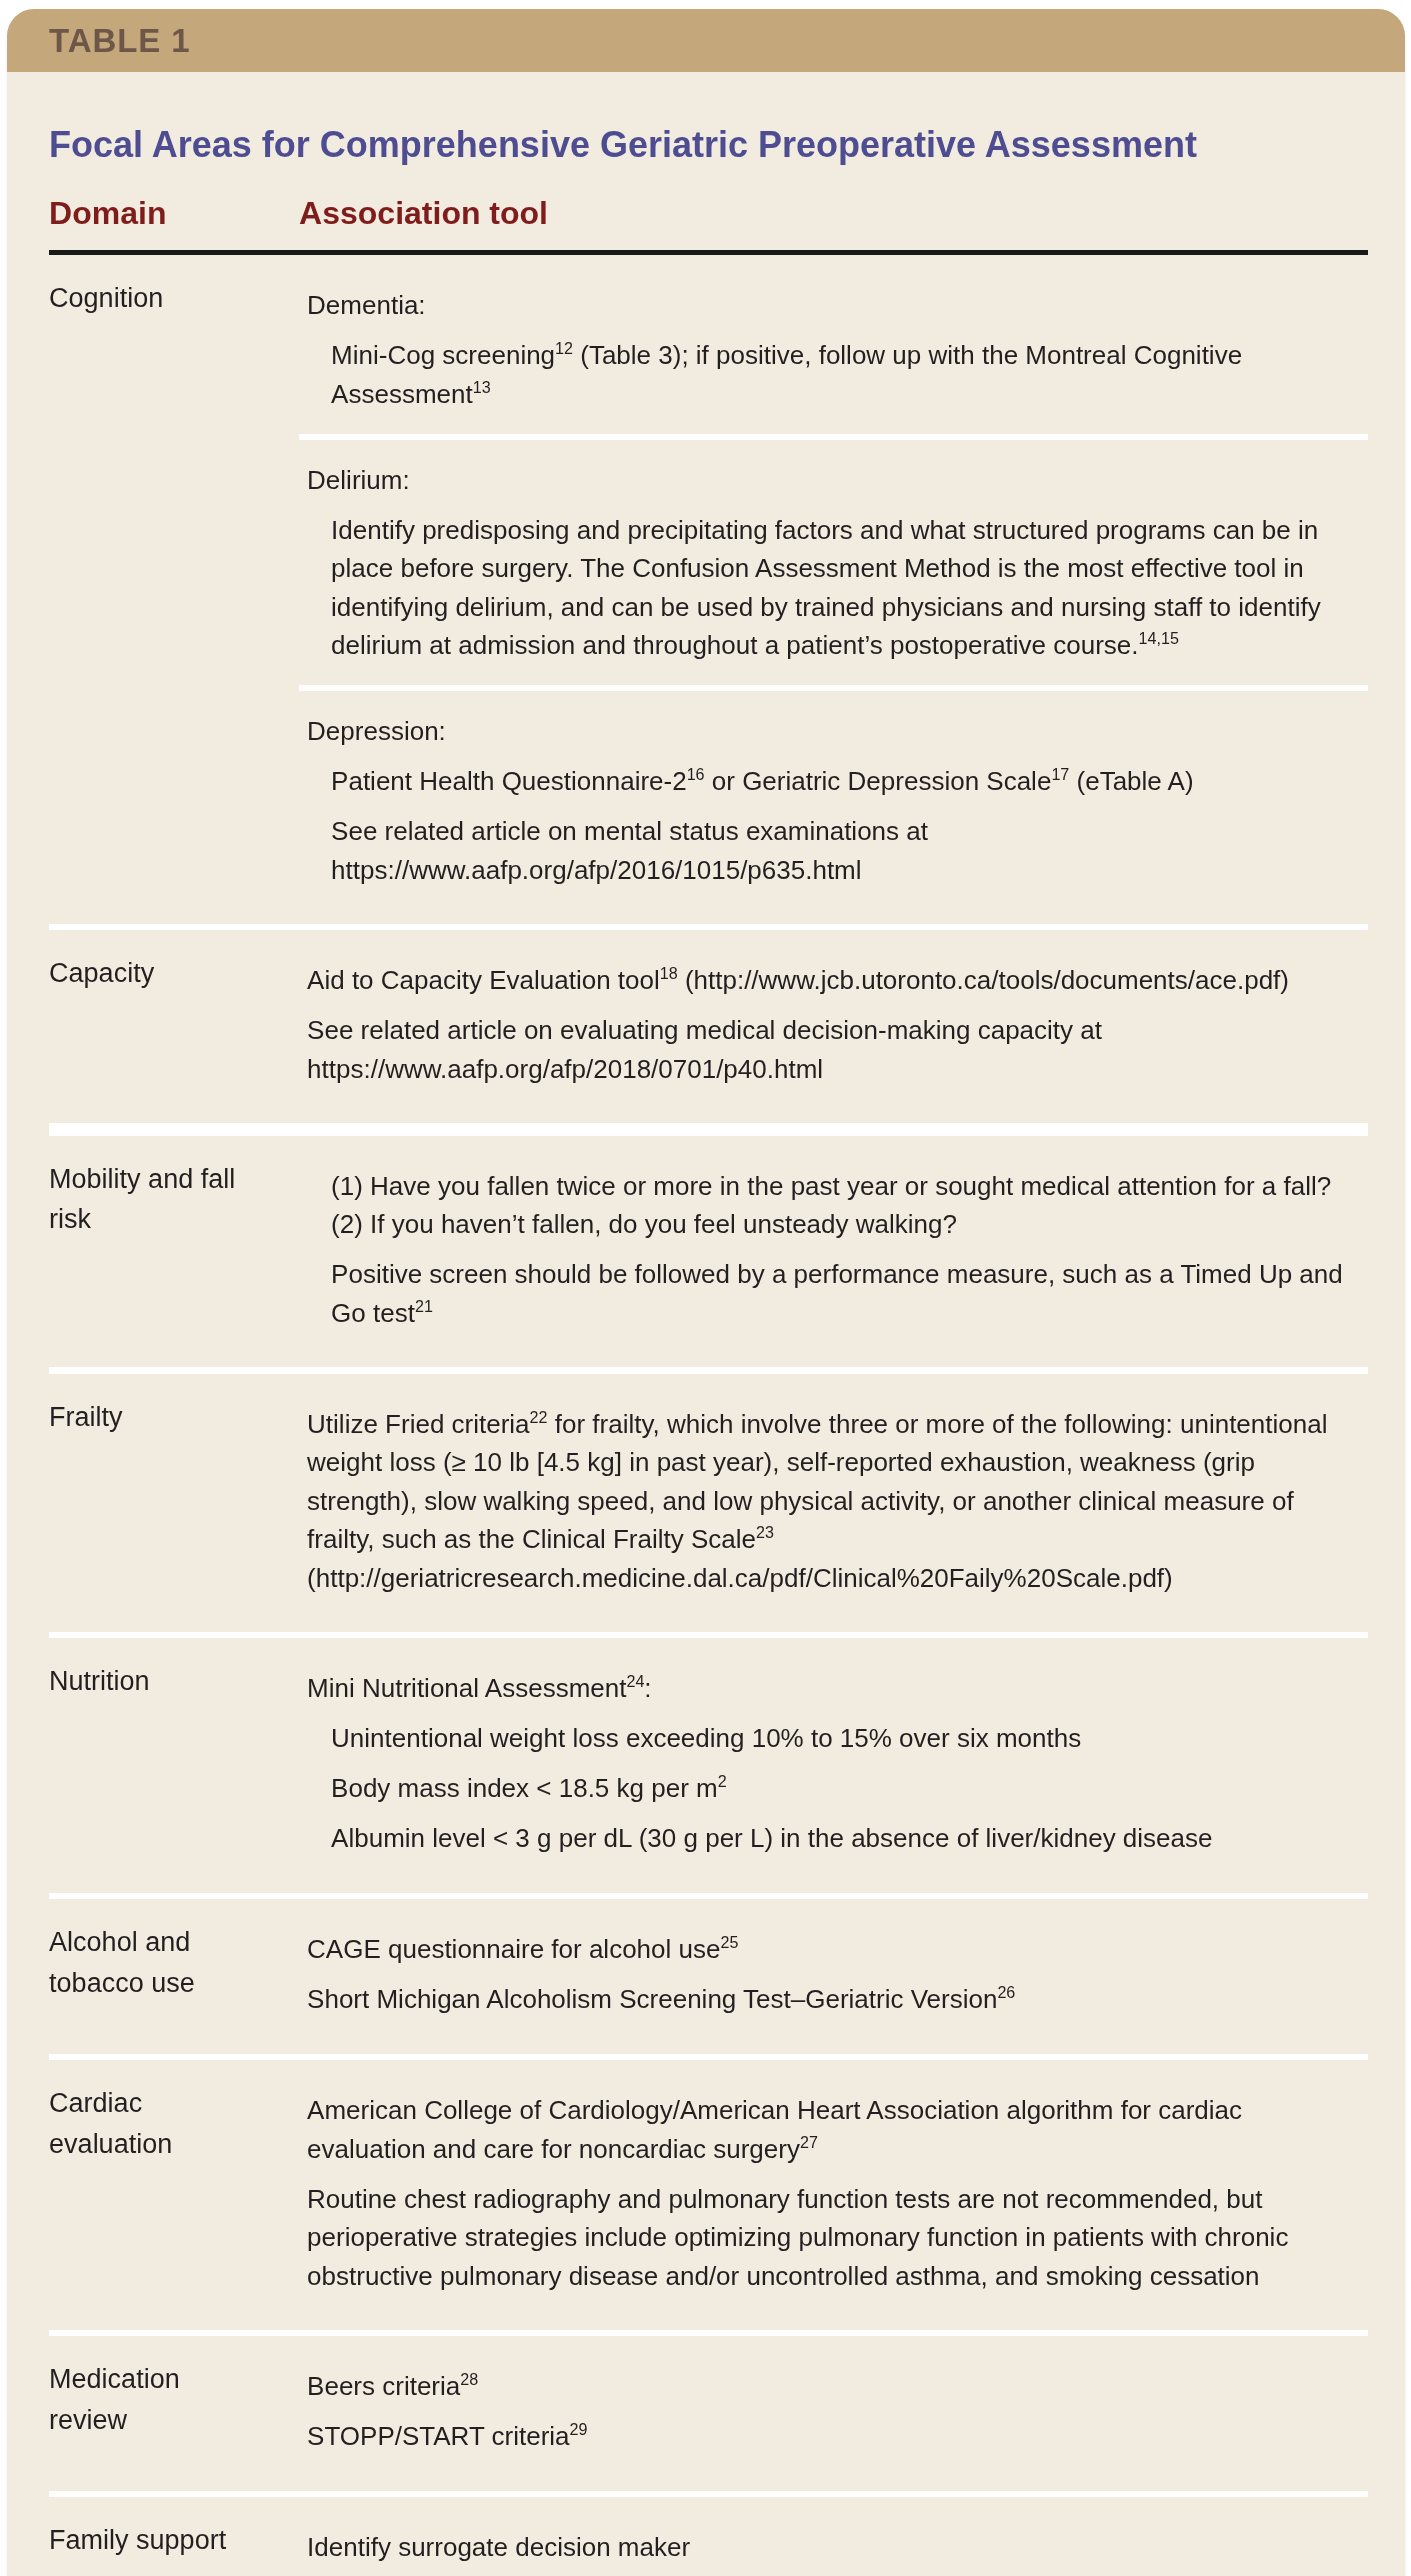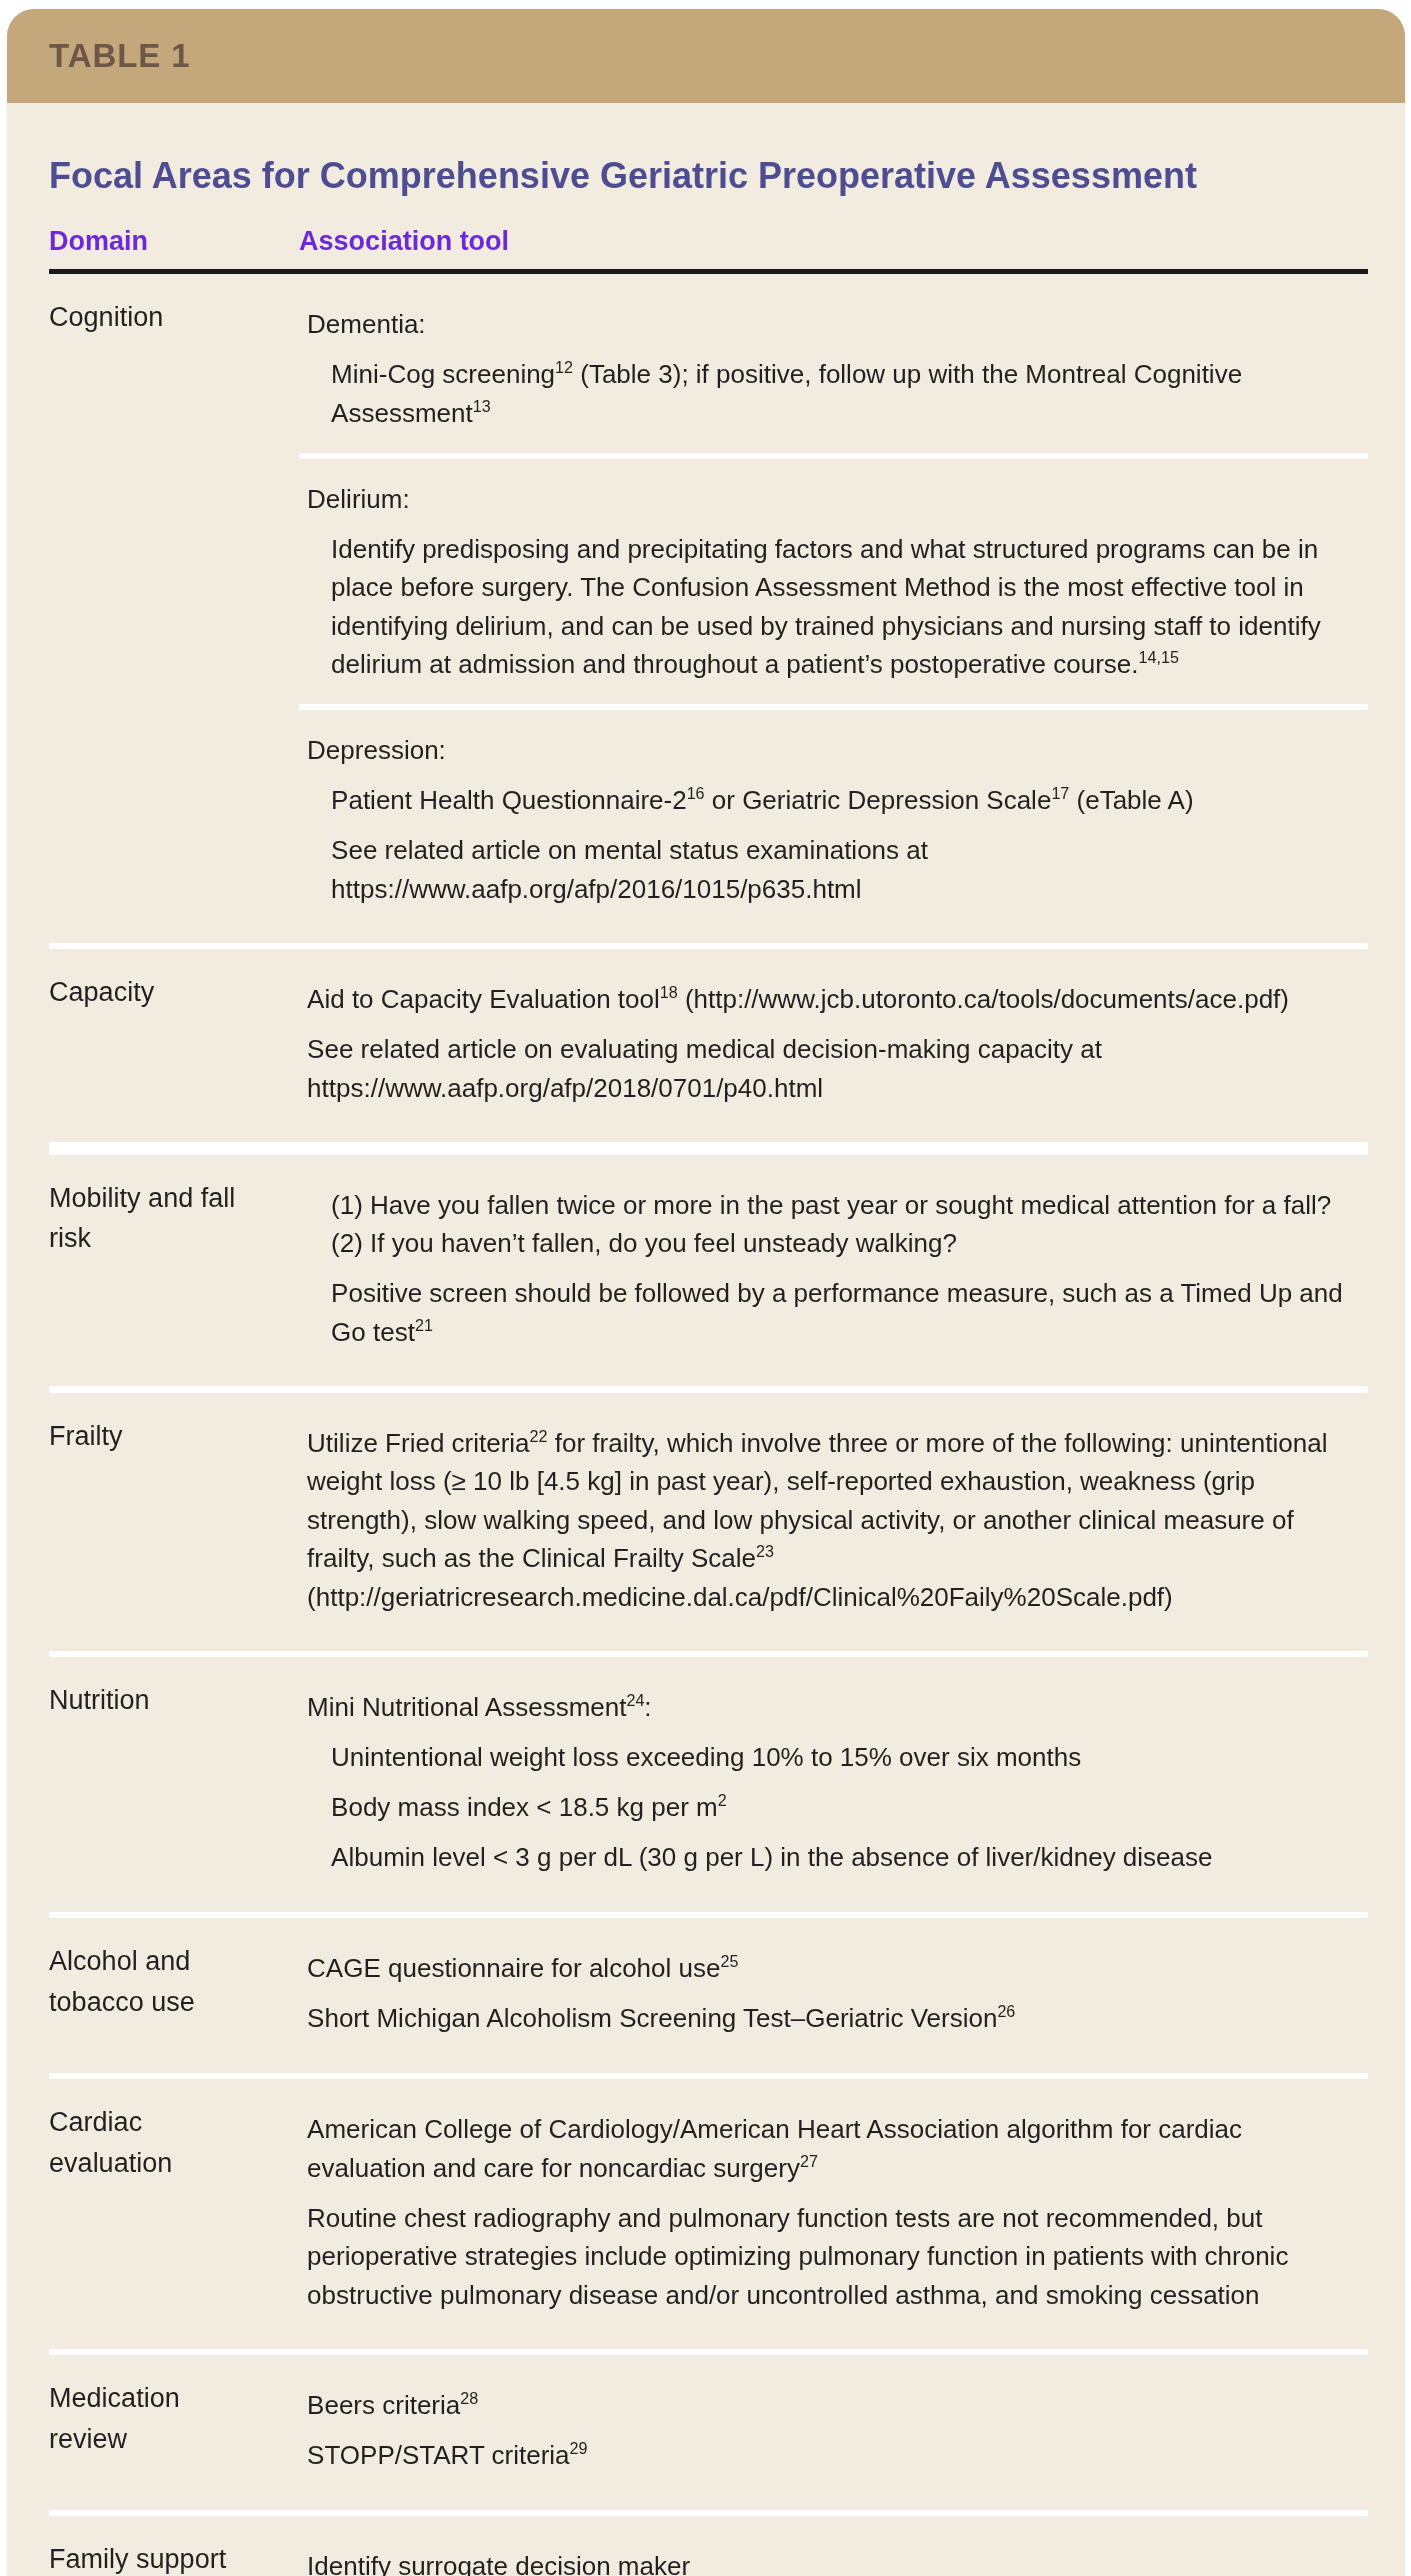--- a/index.html
+++ b/index.html
@@ -17,21 +17,21 @@
     padding: 9px 7.1px 18px;
   }
   .card {
     background: #f1ecdf;
     border-radius: 27px;
     overflow: hidden;
     box-shadow: 0 7.1px 5.4px -3.6px rgba(90, 90, 90, 0.55);
   }
   .card-header {
     background: #c4a77b;
-    height: 94px;
+    height: 63px;
     display: flex;
     align-items: center;
     padding: 0 42px;
   }
   .table-tag {
     font-size: 33px;
     font-weight: bold;
     letter-spacing: 0.9px;
     color: #6d5748;
   }
@@ -41,24 +41,24 @@
   .title {
     margin: 52px 0 30px;
     font-size: 36px;
     line-height: 1.15;
     font-weight: bold;
     color: #4e4d91;
   }
   .col-headers {
     display: grid;
     grid-template-columns: 250px 1fr;
-    font-size: 27px;
+    font-size: 32px;
     font-weight: bold;
-    color: #6d28d9;
-    padding-bottom: 12px;
+    color: #7f1d1d;
+    padding-bottom: 18px;
     border-bottom: 5.4px solid #1a1a1a;
   }
   .row {
     display: grid;
     grid-template-columns: 250px 1fr;
     padding: 23px 0 27px;
   }
   .row-divider {
     height: 6.3px;
     background: #ffffff;

